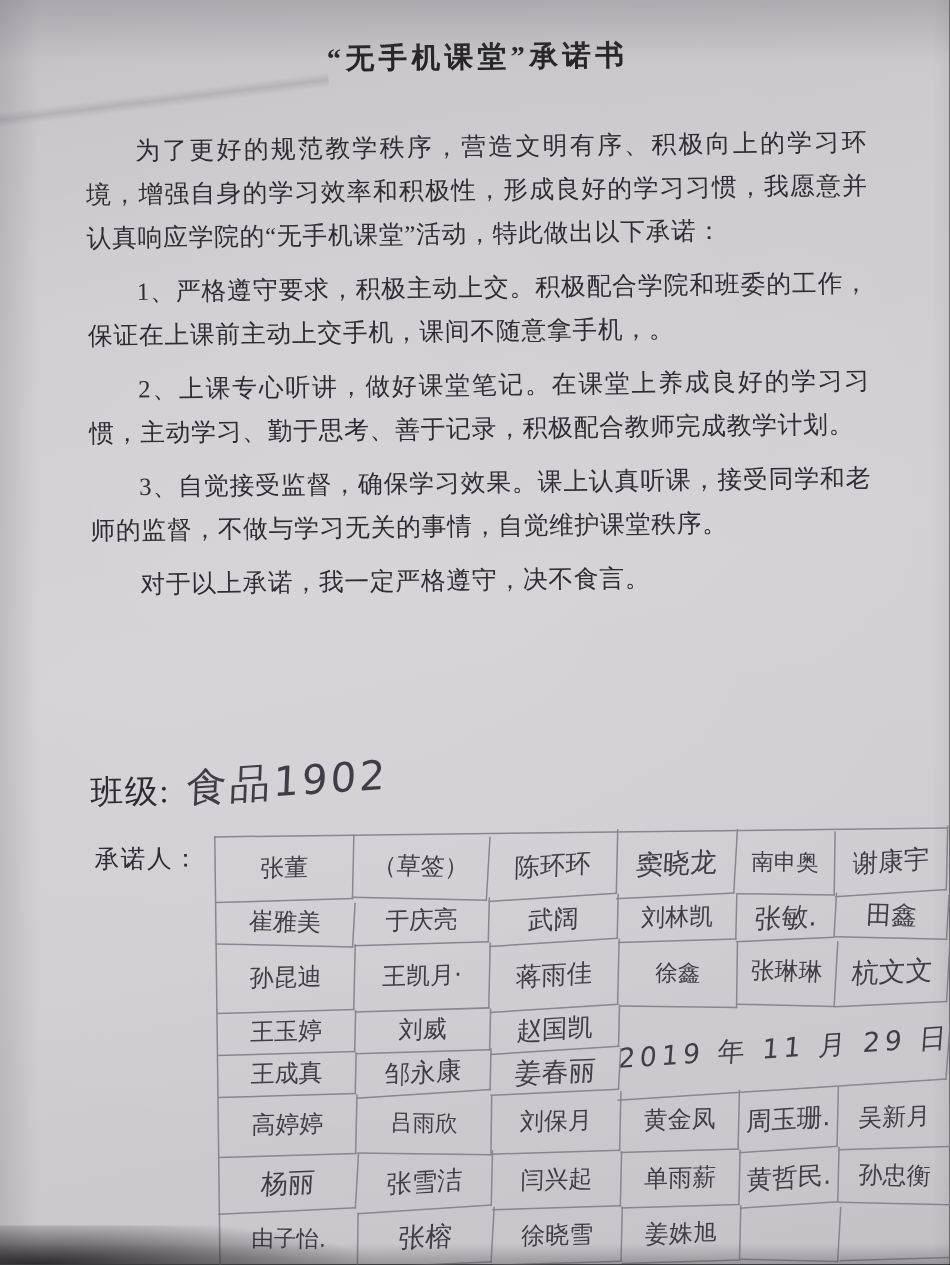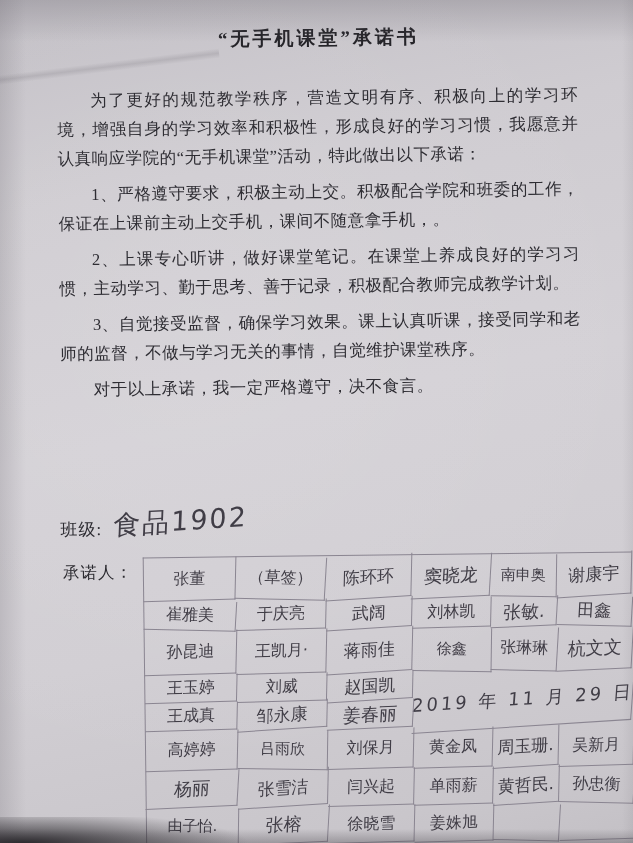--- a/index.html
+++ b/index.html
@@ -33,21 +33,21 @@
     position:absolute;top:26px;left:0;width:100%;text-align:center;
     font-size:19px;font-weight:bold;letter-spacing:3px;color:#252429;
   }
   .body-text{
     position:absolute;top:84px;left:60px;width:521px;
     font-size:16.5px;line-height:29px;text-align:justify;letter-spacing:0.5px;
   }
   .body-text p{margin:0 0 7px 0;text-indent:2em;}
 
   .class-line{position:absolute;top:506px;left:58px;white-space:nowrap;}
-  .class-label{font-size:17px;letter-spacing:1px;color:#2c2b31;}
+  .class-label{font-size:22px;letter-spacing:1px;color:#2c2b31;}
   .hw{font-family:"DejaVu Sans",sans-serif;color:var(--pen,#403d46);}
   .class-value{
     display:inline-block;font-size:27px;margin-left:6px;
     transform:rotate(-3deg) skewX(-6deg);transform-origin:left bottom;letter-spacing:2px;
   }
 
   .signer-label{position:absolute;top:560px;left:60px;font-size:16.5px;letter-spacing:1px;color:#2c2b31;}
 
   .sig-grid{
     position:absolute;left:140px;top:556px;width:488px;height:287px;

